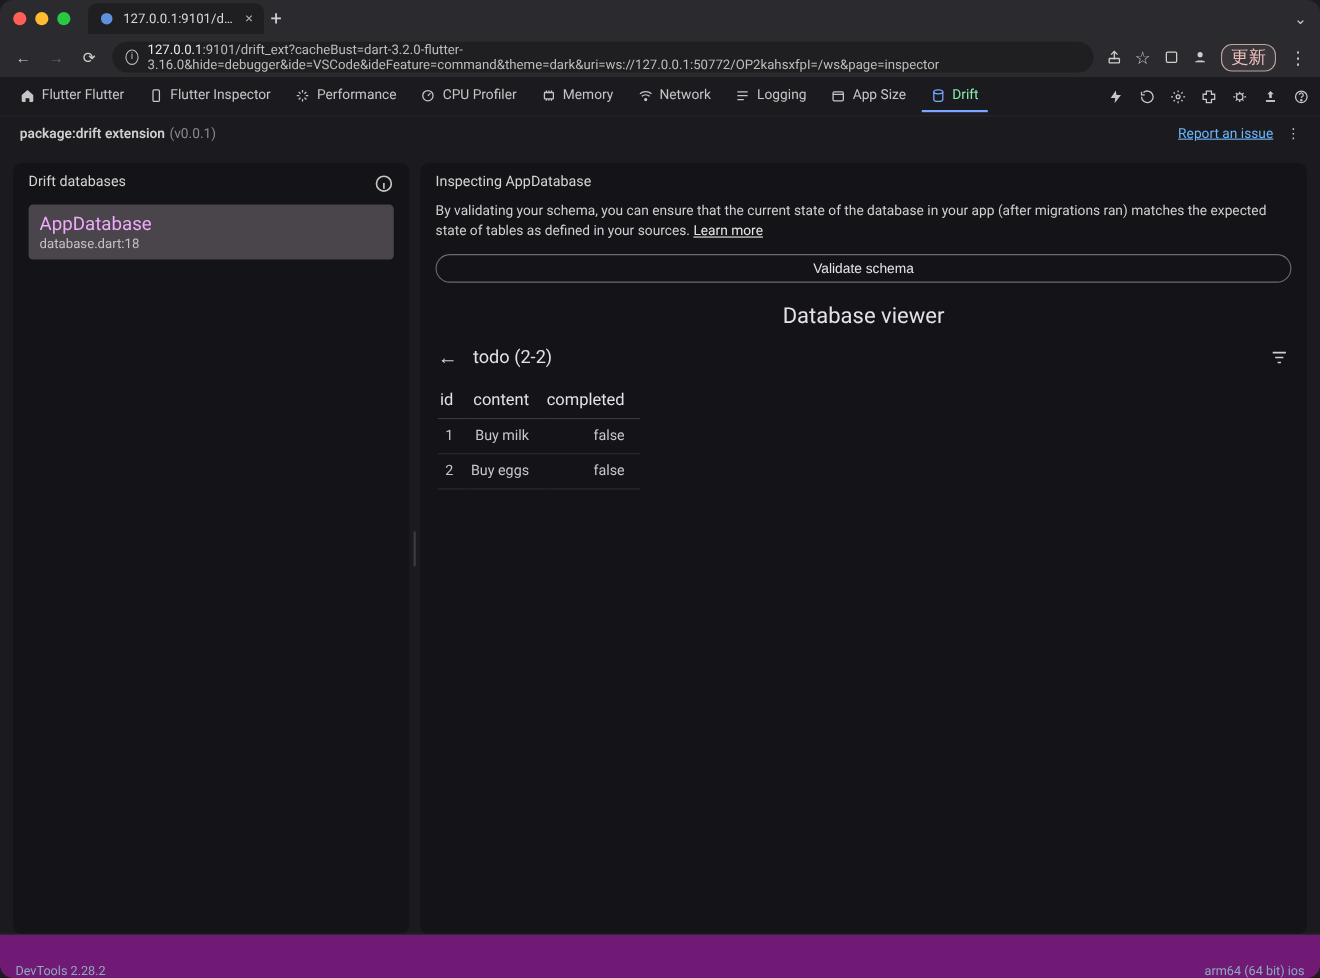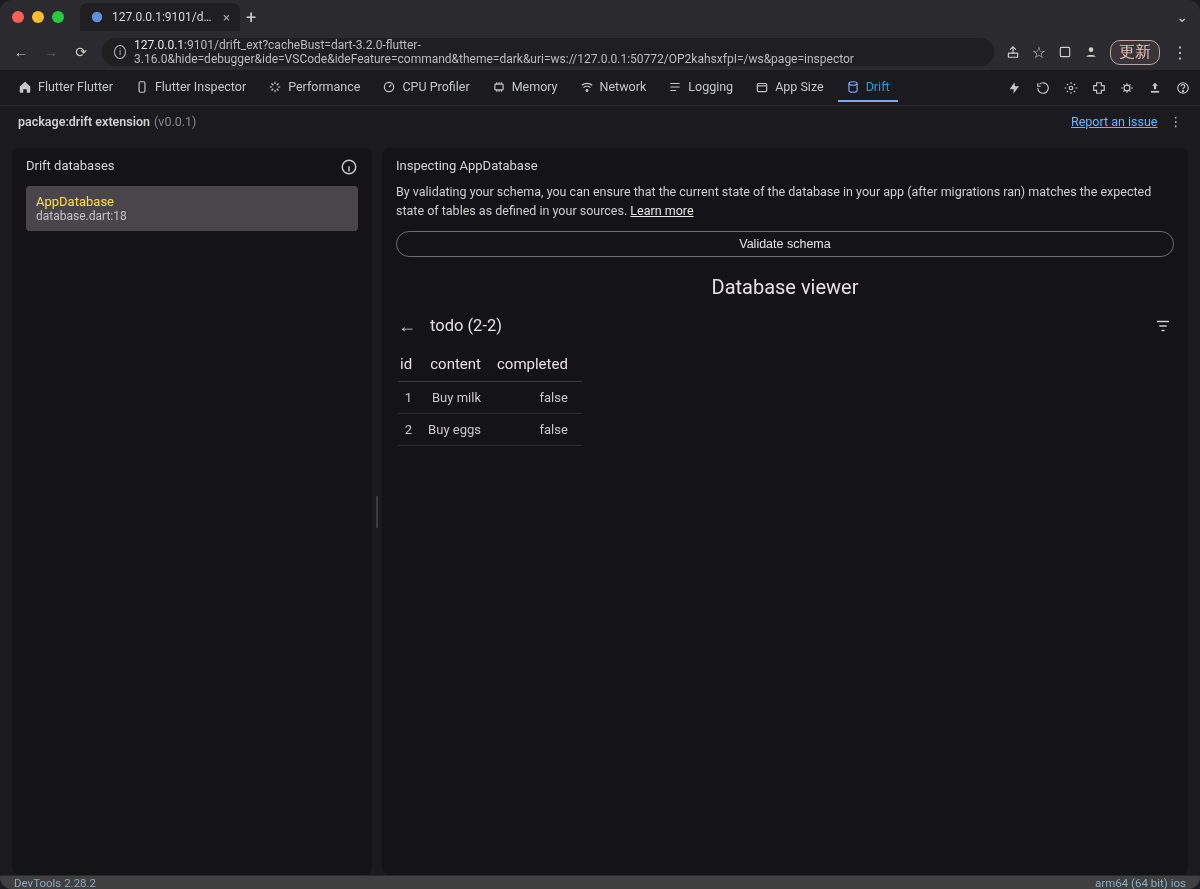--- a/index.html
+++ b/index.html
@@ -65,21 +65,21 @@
 .devtools-tabs {
   display:flex; align-items:center; gap:6px;
   padding:0 10px; height:36px; background:#1b1b1f;
   border-bottom:1px solid #2a2a2e;
 }
 .dt-tab {
   display:flex; align-items:center; gap:6px;
   color:#c4c7c5; font-size:12.5px; padding:6px 8px;
   cursor:pointer; border-bottom:2px solid transparent;
 }
-.dt-tab.active { color:#0ea5e9; border-bottom-color:#7aa7ff;}
+.dt-tab.active { color:#86efac; border-bottom-color:#7aa7ff;}
 .dt-icons-right { margin-left:auto; display:flex; gap:14px; color:#c4c7c5;}
 .dt-icons-right span { cursor:pointer; font-size:14px;}
 
 .ext-header {
   height:30px; display:flex; align-items:center;
   padding:0 18px; background:#1b1b1f; font-size:12.5px;
 }
 .ext-header .pkg { color:#d0d0d0; font-weight:600;}
 .ext-header .ver { color:#8a8a8e; margin-left:4px;}
 .ext-header .spacer { flex:1;}
@@ -100,21 +100,21 @@
 .panel-header {
   display:flex; justify-content:space-between;
   padding:10px 14px; font-size:13px; color:#d5d5d5;
 }
 .panel-header .info-ic { cursor:pointer;}
 
 .db-item {
   background:#49454a; border-radius:4px; margin:0 14px;
   padding:8px 10px; cursor:pointer;
 }
-.db-item .name { color:#fde047; font-size:13px;}
+.db-item .name { color:#f0abfc; font-size:17px;}
 .db-item .path { color:#c5c1c8; font-size:12px;}
 
 .inspect-desc {
   font-size:12.5px; color:#cfcfcf; padding:0 14px; line-height:1.5;
 }
 .inspect-desc .learn { color:#e7e7e7; text-decoration:underline; cursor:pointer;}
 
 .validate-btn {
   margin:10px 14px 0; display:inline-block;
   border:1px solid #6b6b72; color:#e5e5e7;
@@ -152,23 +152,23 @@
 .splitter {
   width:10px; display:flex; align-items:center; justify-content:center;
   cursor:col-resize; position:relative;
 }
 .splitter:before {
   content:""; width:2px; height:32px; background:#3c3b41; border-radius:2px; display:block;
 }
 .main { flex:1; display:flex; min-height:0;}
 
 .statusbar {
-  height:14px; display:flex; align-items:flex-start;
+  height:40px; display:flex; align-items:flex-end;
   padding:0 14px; font-size:11.5px; color:#8dacbf;
-  background:#404040; border-top:1px solid #2a2a2e;
+  background:#701a75; border-top:1px solid #2a2a2e;
 }
 .statusbar .spacer { flex:1;} 
 
 svg { display:block;}
 .ic { width:14px; height:14px;}
 </style>
 </head>
 <body>
 
 <div class="window">

